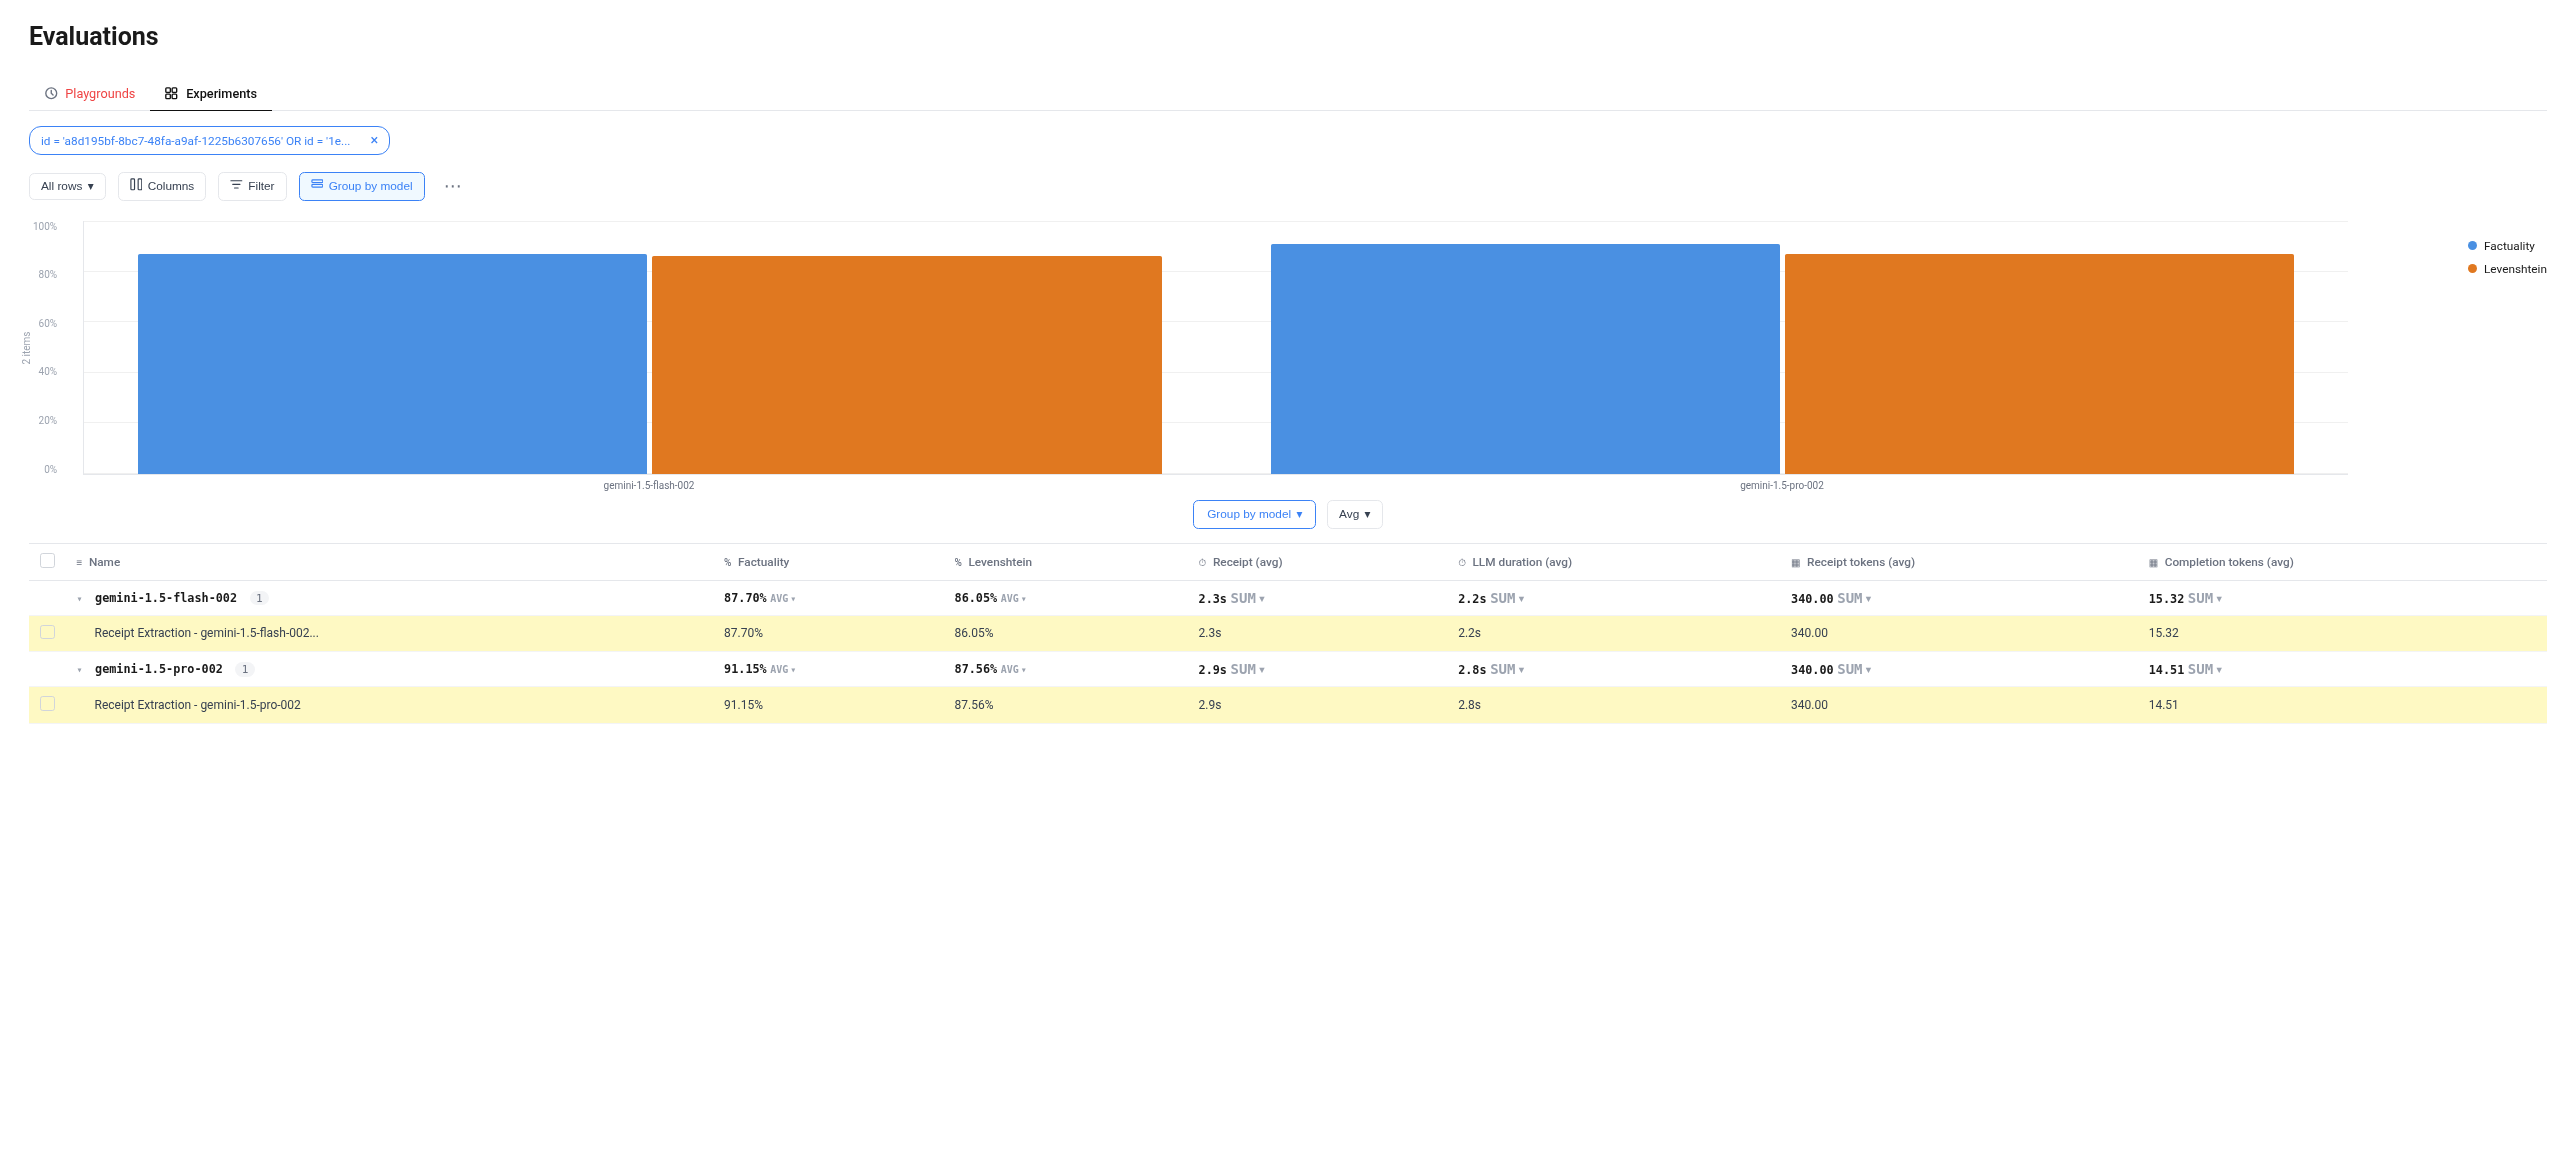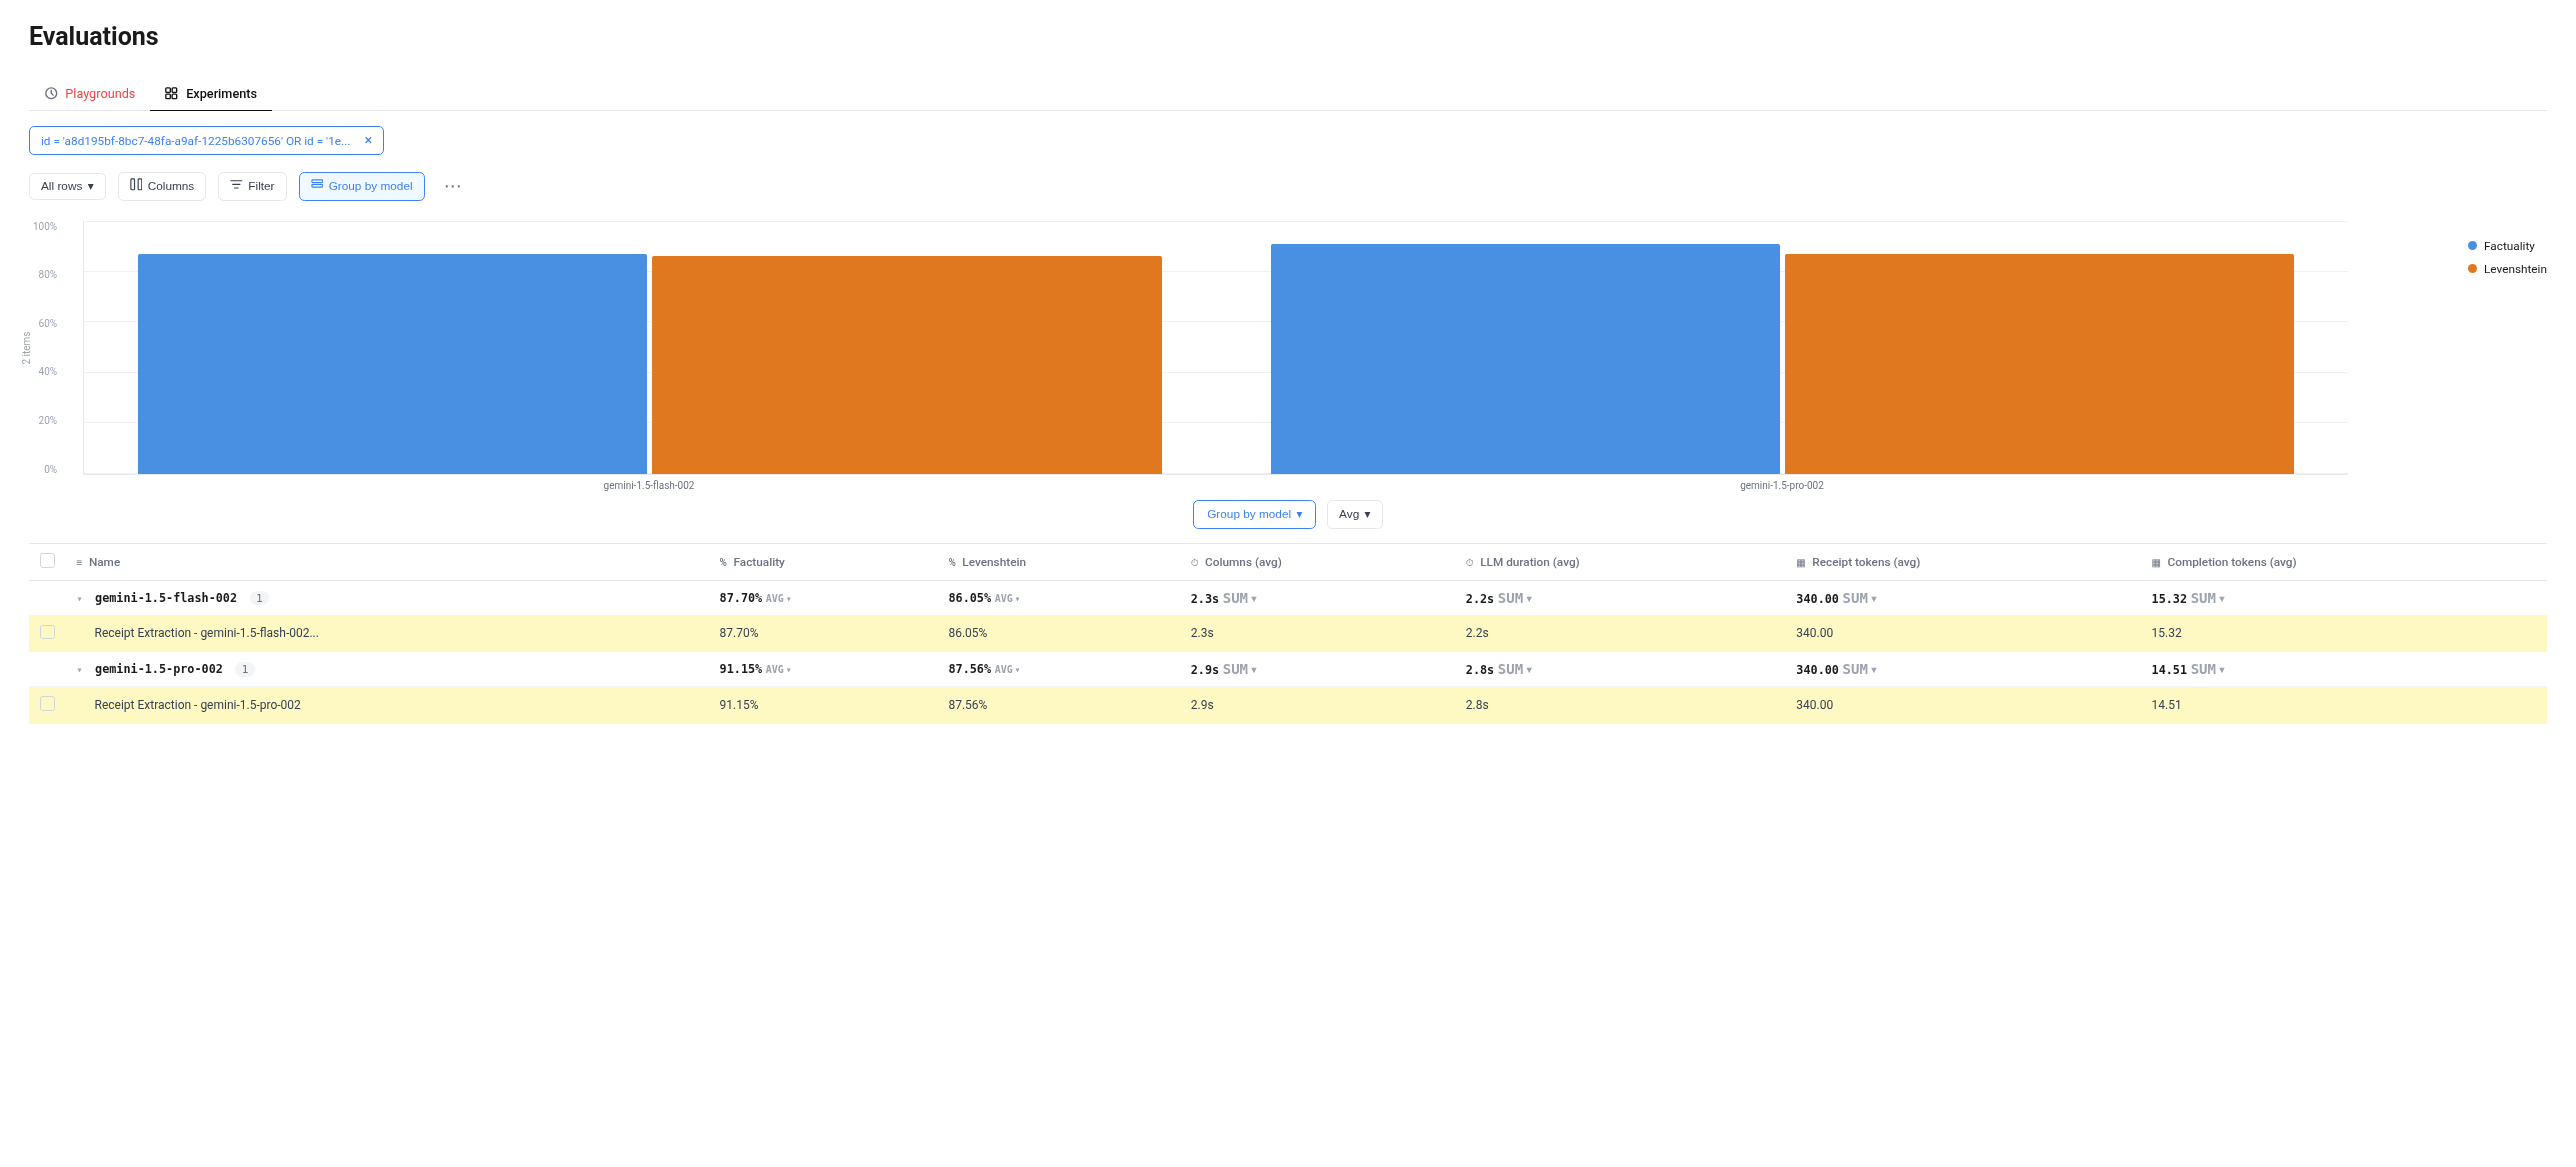--- a/index.html
+++ b/index.html
@@ -4,21 +4,21 @@
   <style>
     * { box-sizing: border-box; margin: 0; padding: 0; }
     body { font-family: -apple-system, BlinkMacSystemFont, 'Segoe UI', Roboto, sans-serif; background: #fff; color: #1a1a1a; font-size: 12.7px; }
     .page { padding: 22px 29px; max-width: 100%; overflow-x: auto; }
     .page-title { font-size: 25px; font-weight: 700; margin-bottom: 26px; }
     .tabs { display: flex; gap: 0; border-bottom: 0.9px solid #e5e7eb; margin-bottom: 14.5px; }
     .tab { display: flex; align-items: center; gap: 7.3px; padding: 9px 14.5px; cursor: pointer; font-size: 12.7px; color: #ef4444; border-bottom: 1.8px solid transparent; margin-bottom: -0.9px; }
     .tab.active { color: #111; border-bottom: 1.8px solid #111; font-weight: 500; }
     .tab-icon { width: 14.5px; height: 14.5px; display: inline-flex; align-items: center; justify-content: center; }
     .filter-bar { display: flex; align-items: center; gap: 7.3px; margin-bottom: 14.5px; flex-wrap: wrap; }
-    .filter-chip { display: flex; align-items: center; gap: 14px; padding: 5.4px 11px; border: 1.4px solid #3b82f6; border-radius: 5px; color: #3b82f6; font-size: 11.8px; background: #fff; cursor: pointer; }
+    .filter-chip { display: flex; align-items: center; gap: 20px; padding: 5.4px 11px; border: 1.4px solid #3b82f6; border-radius: 12px; color: #3b82f6; font-size: 11.8px; background: #fff; cursor: pointer; }
     .filter-chip .close { cursor: pointer; font-size: 14.5px; color: #3b82f6; }
     .toolbar { display: flex; align-items: center; gap: 12px; margin-bottom: 18px; }
     .toolbar-btn { display: flex; align-items: center; gap: 5.4px; padding: 5.4px 11px; border: 0.9px solid #e5e7eb; border-radius: 5.4px; background: #fff; cursor: pointer; font-size: 11.8px; color: #374151; }
     .toolbar-btn.active { background: #f0f9ff; border-color: #3b82f6; color: #3b82f6; }
     .more-btn { padding: 5.4px 7.3px; border: none; background: none; cursor: pointer; font-size: 18px; color: #6b7280; }
     .chart-container { position: relative; margin-bottom: 0; padding: 0 0 18px 0; }
     .y-label { font-size: 10px; color: #9ca3af; }
     .legend-item { display: flex; align-items: center; gap: 7.3px; font-size: 11.8px; }
     .legend-dot { width: 9px; height: 9px; border-radius: 50%; }
     .chart-bottom-controls { display: flex; align-items: center; justify-content: center; gap: 11px; margin-top: 7.3px; margin-bottom: 14.5px; }
@@ -195,21 +195,21 @@
         <th>
           <span class="col-header-icon">%</span>
           <span>Factuality</span>
         </th>
         <th>
           <span class="col-header-icon">%</span>
           <span>Levenshtein</span>
         </th>
         <th>
           <span class="col-header-icon">⏱</span>
-          <span>Columns (avg)</span>
+          <span>Receipt (avg)</span>
         </th>
         <th>
           <span class="col-header-icon">⏱</span>
           <span>LLM duration (avg)</span>
         </th>
         <th>
           <span class="col-header-icon">▦</span>
           <span>Receipt tokens (avg)</span>
         </th>
         <th>

